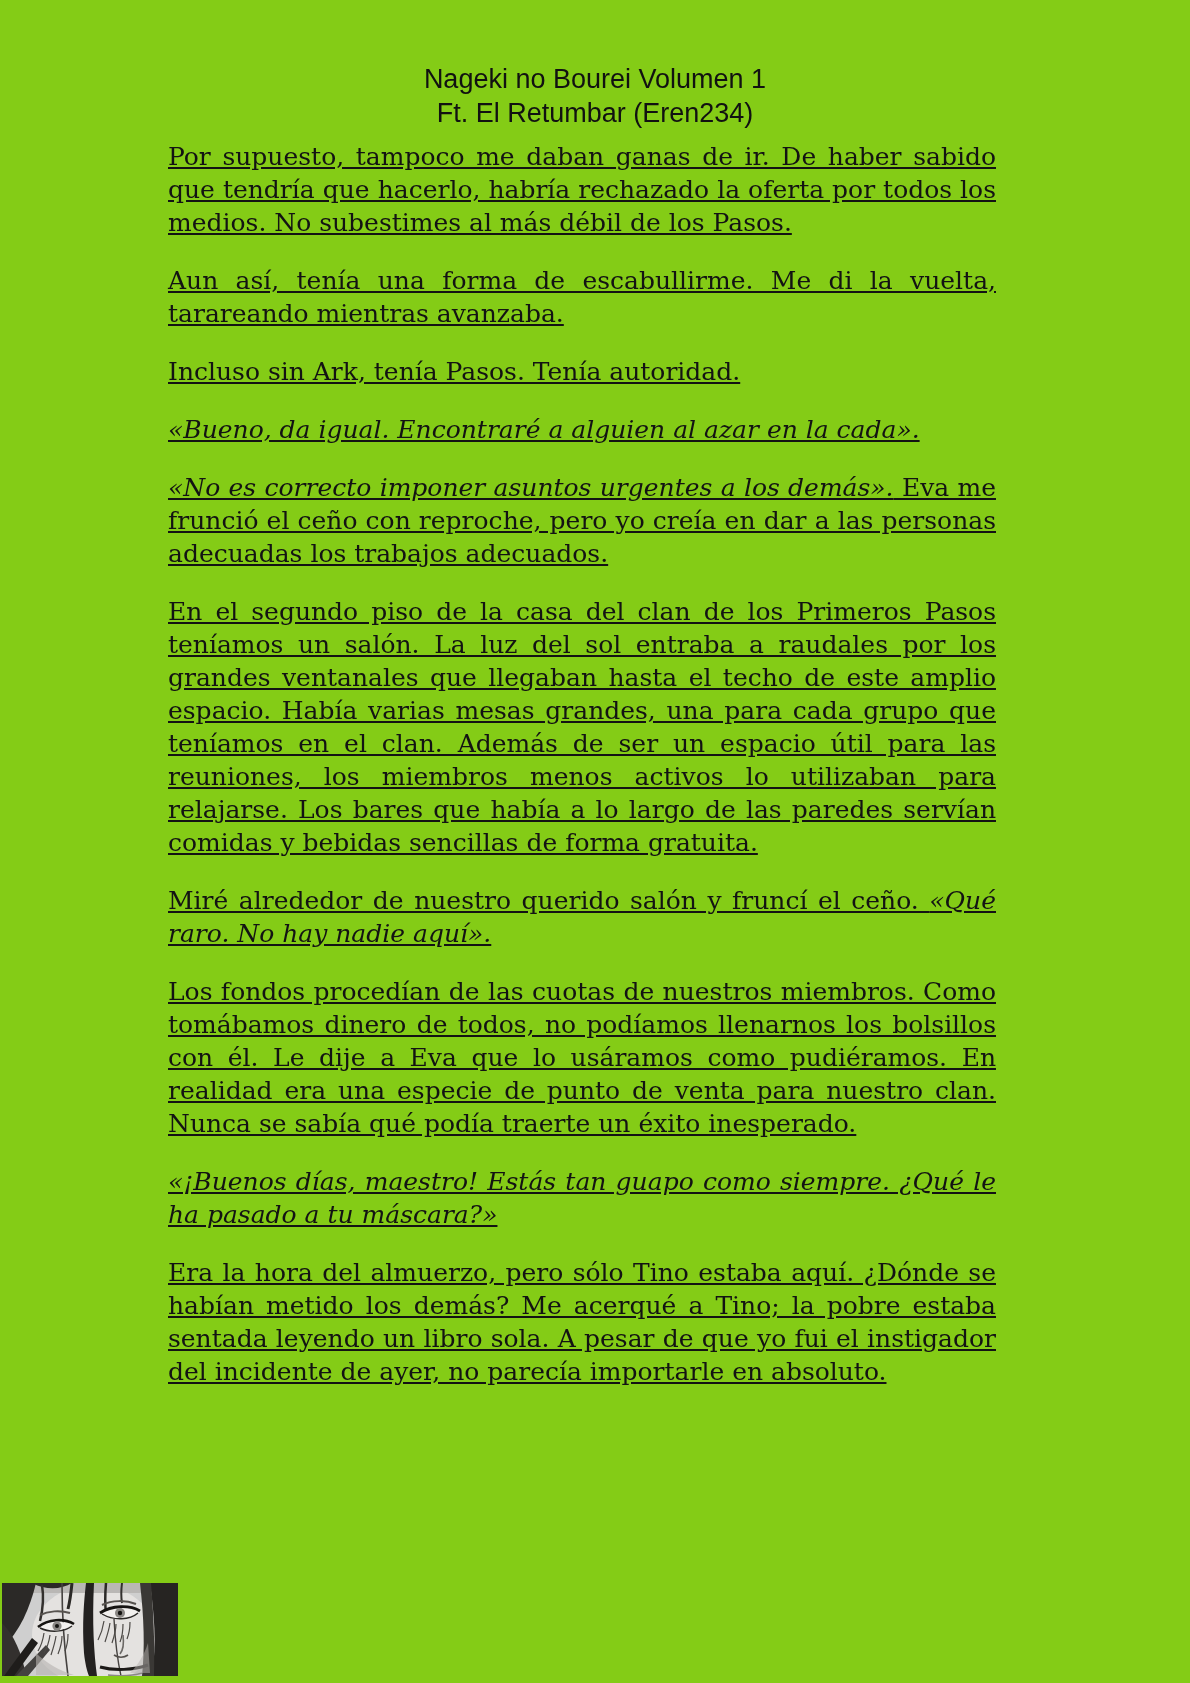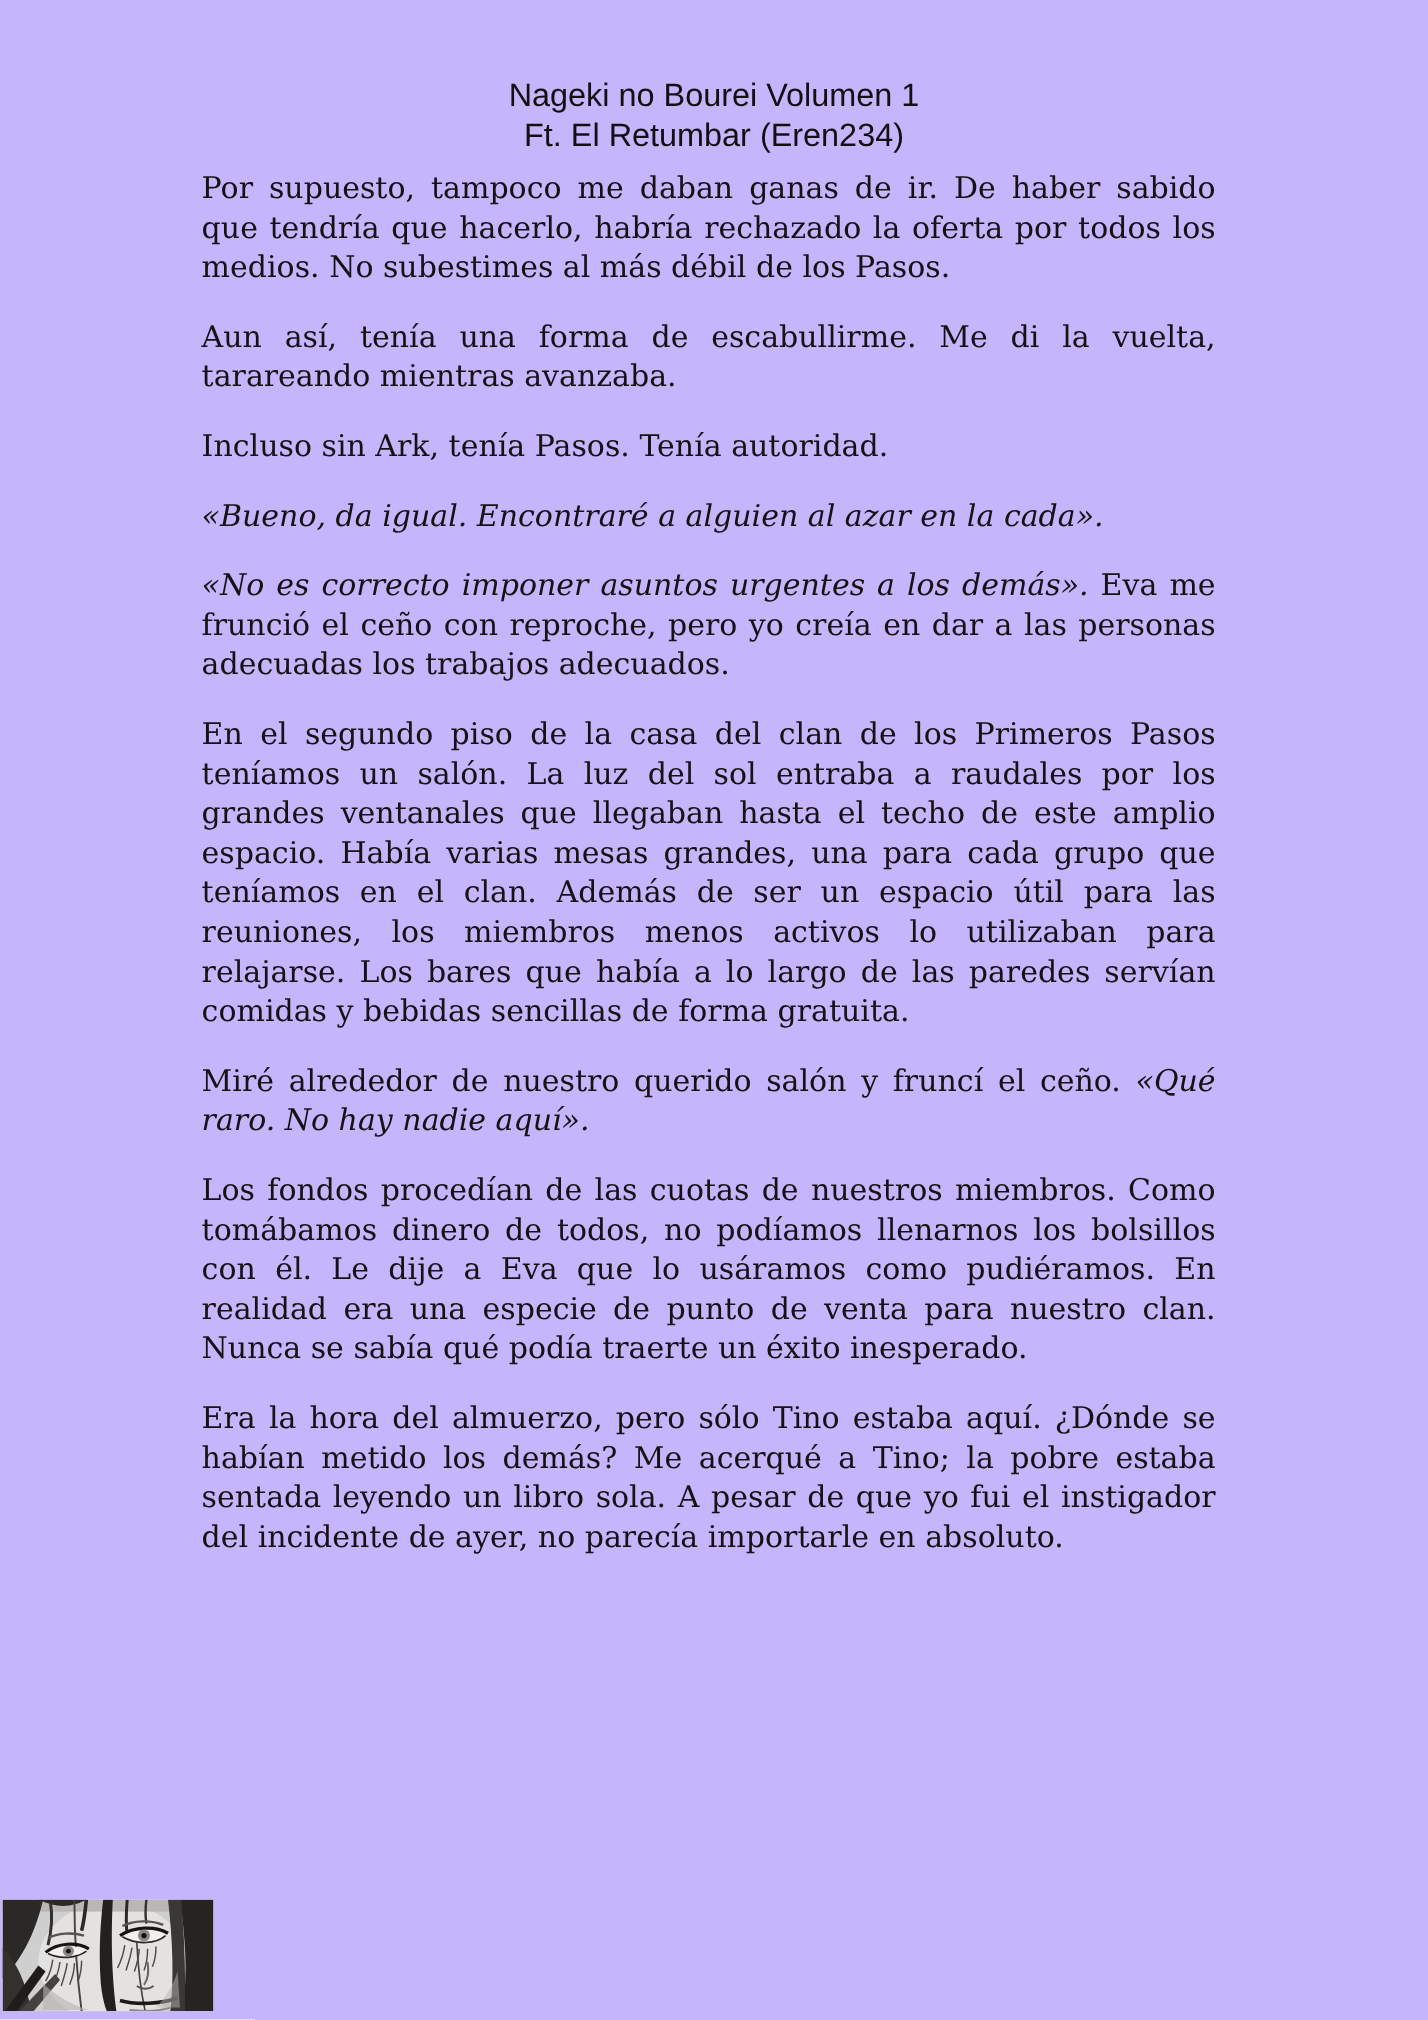--- a/index.html
+++ b/index.html
@@ -4,21 +4,21 @@
 <style>
   html, body {
     margin: 0;
     padding: 0;
     background: #ffffff;
   }
   .page {
     position: relative;
     width: 1190px;
     height: 1683px;
-    background: #c4b5fd;
+    background: #84cc16;
     overflow: hidden;
     color: #161616;
   }
   header.doc-header {
     padding-top: 62px;
     text-align: center;
     font-family: "Liberation Sans", sans-serif;
     font-size: 27px;
     line-height: 34px;
     color: #111111;
@@ -26,23 +26,24 @@
   main.doc-body {
     margin: 10px 177px 0 168px;
     width: 845px;
     font-family: "DejaVu Serif", serif;
     font-size: 25px;
     line-height: 33px;
     text-align: justify;
     color: #131313;
   }
   main.doc-body p {
-    margin: 0 0 25px 0;
+    margin: 0 17px 25px 0;
     padding: 0;
     text-justify: inter-word;
+    text-decoration: underline;
   }
   main.doc-body span.italic {
     font-style: italic;
   }
   figure.corner-art {
     position: absolute;
     left: 2px;
     bottom: 7px;
     width: 176px;
     height: 93px;
@@ -65,20 +66,21 @@
 
   <main class="doc-body" id="doc-body">
       <p><span>Por supuesto, tampoco me daban ganas de ir. De haber sabido que tendría que hacerlo, habría rechazado la oferta por todos los medios. No subestimes al más débil de los Pasos.</span></p>
       <p><span>Aun así, tenía una forma de escabullirme. Me di la vuelta, tarareando mientras avanzaba.</span></p>
       <p><span>Incluso sin Ark, tenía Pasos. Tenía autoridad.</span></p>
       <p><span class="italic">«Bueno, da igual. Encontraré a alguien al azar en la cada».</span></p>
       <p><span class="italic">«No es correcto imponer asuntos urgentes a los demás».</span><span> Eva me frunció el ceño con reproche, pero yo creía en dar a las personas adecuadas los trabajos adecuados.</span></p>
       <p><span>En el segundo piso de la casa del clan de los Primeros Pasos teníamos un salón. La luz del sol entraba a raudales por los grandes ventanales que llegaban hasta el techo de este amplio espacio. Había varias mesas grandes, una para cada grupo que teníamos en el clan. Además de ser un espacio útil para las reuniones, los miembros menos activos lo utilizaban para relajarse. Los bares que había a lo largo de las paredes servían comidas y bebidas sencillas de forma gratuita.</span></p>
       <p><span>Miré alrededor de nuestro querido salón y fruncí el ceño. </span><span class="italic">«Qué raro. No hay nadie aquí».</span></p>
       <p><span>Los fondos procedían de las cuotas de nuestros miembros. Como tomábamos dinero de todos, no podíamos llenarnos los bolsillos con él. Le dije a Eva que lo usáramos como pudiéramos. En realidad era una especie de punto de venta para nuestro clan. Nunca se sabía qué podía traerte un éxito inesperado.</span></p>
+      <p><span class="italic">«¡Buenos días, maestro! Estás tan guapo como siempre. ¿Qué le ha pasado a tu máscara?»</span></p>
       <p><span>Era la hora del almuerzo, pero sólo Tino estaba aquí. ¿Dónde se habían metido los demás? Me acerqué a Tino; la pobre estaba sentada leyendo un libro sola. A pesar de que yo fui el instigador del incidente de ayer, no parecía importarle en absoluto.</span></p>
     </main>
 
   <figure class="corner-art" role="img" aria-label="Grayscale manga close-up of a face staring through long dark hair strands">
     <svg width="176" height="93" viewBox="0 0 176 93" xmlns="http://www.w3.org/2000/svg">
 
       <rect x="0" y="0" width="176" height="93" fill="#cfcfcf"></rect>
       <ellipse cx="92" cy="52" rx="62" ry="50" fill="#e4e2e0"></ellipse>
       <rect x="0" y="0" width="176" height="10" fill="#b9b7b5"></rect>
 

